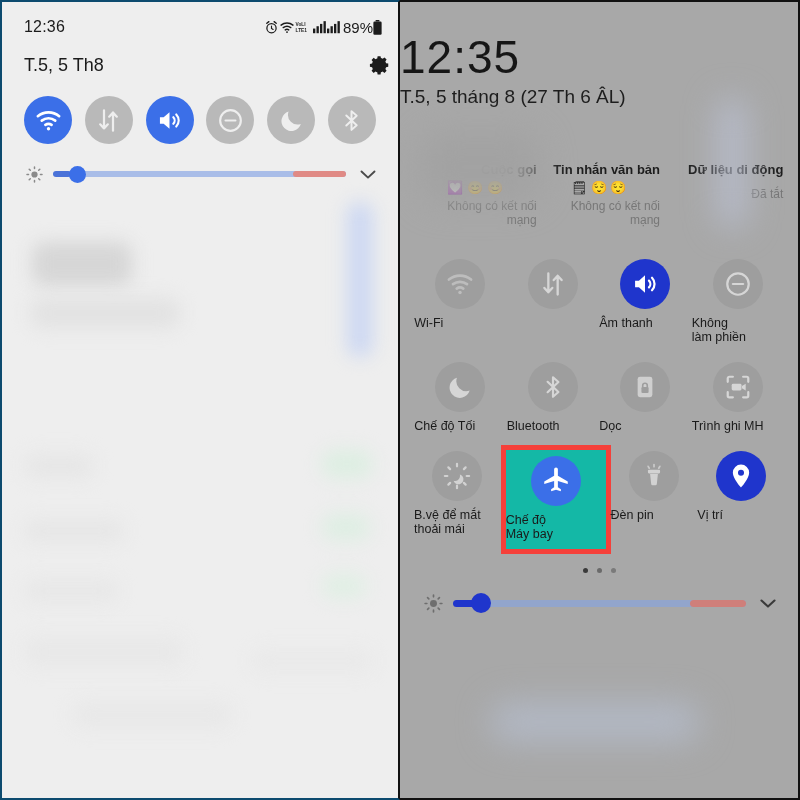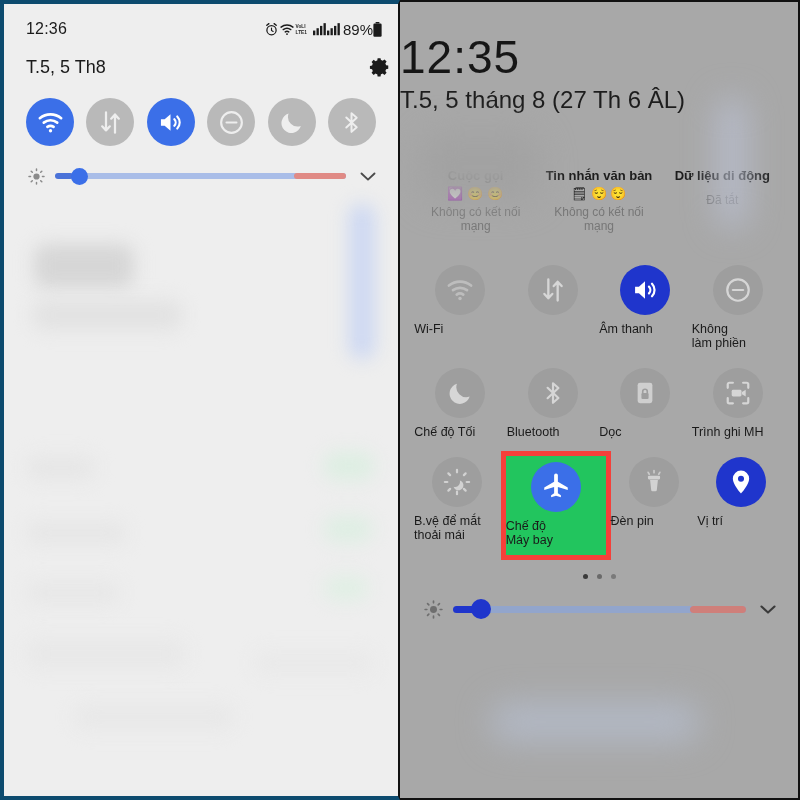--- a/index.html
+++ b/index.html
@@ -7,21 +7,21 @@
     width: 800px; height: 800px;
     font-family: "Liberation Sans", sans-serif;
     background: #ffffff; overflow: hidden;
   }
   .stage { position: relative; width: 800px; height: 800px; display: flex; }
 
   
   .panel-left {
     position: relative; width: 400px; height: 800px;
     background: #eeeeee; overflow: hidden;
-    border: 4px solid #0c4a6e; border-right: 2px solid #111;
+    border: 2px solid #0c4a6e; border-right: 2px solid #111;
   }
   .statusbar {
     display: flex; align-items: center; justify-content: space-between;
     padding: 14px 16px 2px 22px; height: 38px;
   }
   .sb-time { font-size: 16px; color: #1b1b1b; letter-spacing: .2px; }
   .sb-icons { display: flex; align-items: center; color: #1b1b1b; }
   .sb-icons svg { display: block; }
   .sb-batt-txt { font-size: 15px; color: #1b1b1b; margin-left: 2px; }
 
@@ -62,41 +62,41 @@
   }
 
   
   .panel-right {
     position: relative; width: 400px; height: 800px;
     background: #a8a8a8; overflow: hidden;
     border: 2px solid #111; border-left: none;
   }
   .r-clock { padding-top: 28px; }
   .r-time { font-size: 46px; color: #161616; font-weight: 400; letter-spacing: 1px; }
-  .r-date { font-size: 24px; color: #1d1d1d; margin-top: 2px; }
+  .r-date { font-size: 19px; color: #1d1d1d; margin-top: 2px; }
 
   .r-status {
     display: flex; justify-content: space-around; align-items: flex-start;
     padding: 0 14px; margin-top: 54px;
   }
-  .rs-col { text-align: center; width: 33%; }
+  .rs-col { text-align: right; width: 33%; }
   .rs-title { font-size: 13px; font-weight: bold; color: #1d1d1d; }
   .rs-emoji { font-size: 13px; margin-top: 4px; line-height: 14px; display: flex; justify-content: center; gap: 3px; align-items: center; }
   .rs-sub { font-size: 12px; color: #777; margin-top: 4px; }
 
   .grid { margin-top: 26px; padding: 0 14px; }
   .grid-row { display: flex; justify-content: space-around; margin-bottom: 12px; }
   .tile { width: 92px; text-align: left; padding-top: 6px; position: relative; }
   .tile-ic { width: 50px; height: 50px; border-radius: 50%; margin: 0 auto;
              display: flex; align-items: center; justify-content: center; }
   .tile-ic.off { background: #9e9e9e; }
   .tile-ic.on  { background: #1f35cc; }
   .tile-ic.on-air { background: #3B6FE8; }
   .tile-lbl { font-size: 12.5px; color: #1a1a1a; margin-top: 7px; line-height: 14px; }
-  .tile.hl { background: #22c55e; border: 5px solid #f5403a; padding: 6px 0 8px 0; width: 116px; }
+  .tile.hl { background: #14b8a6; border: 5px solid #f5403a; padding: 6px 0 8px 0; width: 116px; }
   .tile.hl .tile-lbl { color: #1a1a1a; }
 
   .dots { display: flex; justify-content: center; gap: 9px; margin-top: 14px; }
   .dot { width: 5px; height: 5px; border-radius: 50%; background: #3a3a3a; }
   .dot.d2 { background: #6a6a6a; }
   .dot.d3 { background: #7a7a7a; }
 
   .r-bright {
     display: flex; align-items: center; gap: 10px;
     padding: 18px 18px 0 24px;

